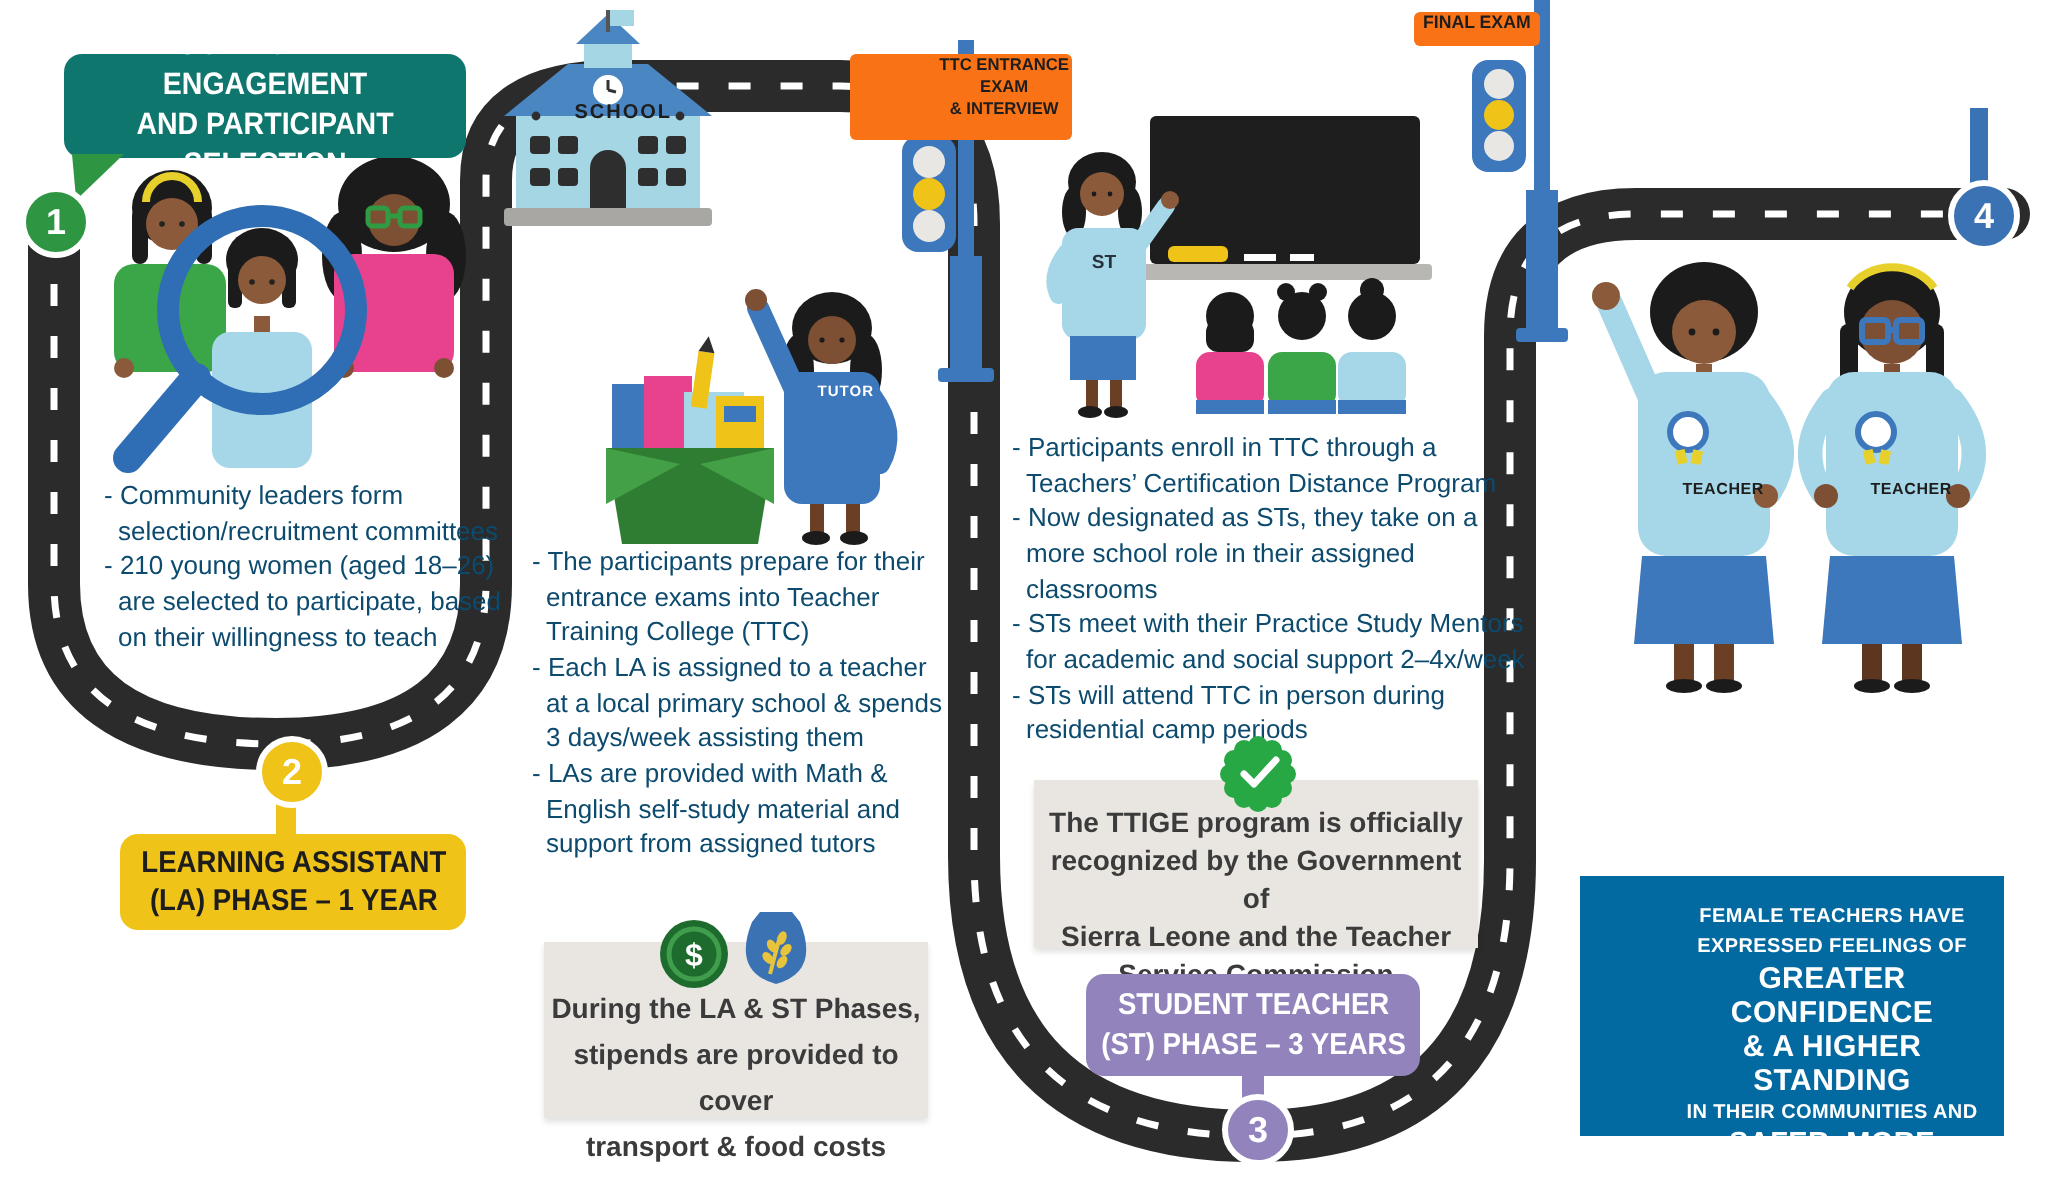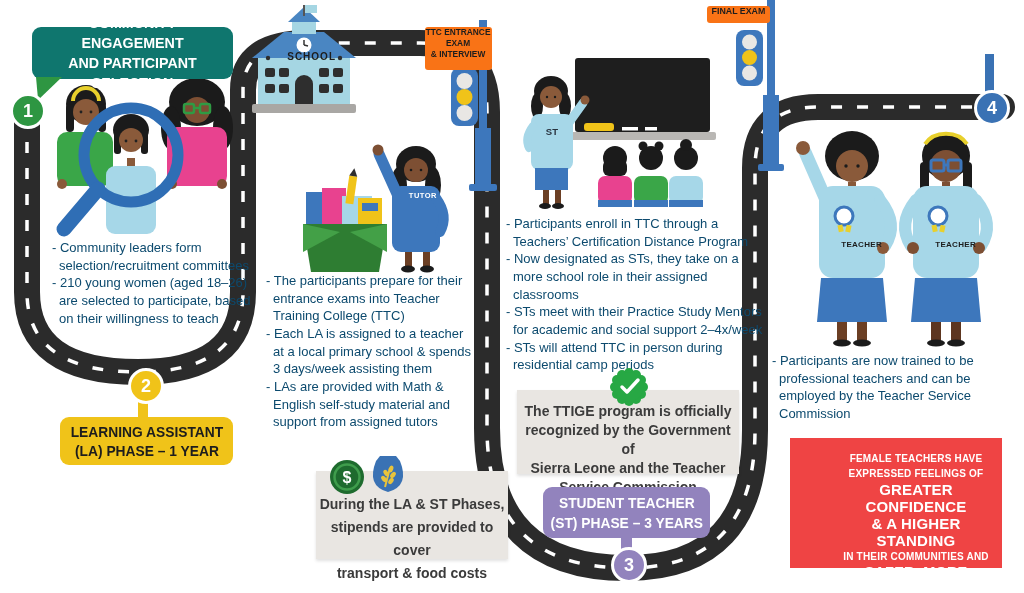--- a/index.html
+++ b/index.html
@@ -20,28 +20,28 @@
   .stepc{position:absolute;width:30px;height:30px;border-radius:50%;border:3px solid #fff;color:#fff;
          font-weight:bold;font-size:18px;display:flex;align-items:center;justify-content:center;z-index:6;}
   
   .col{position:absolute;font-size:13px;color:#0c4a6e;line-height:1.36;}
   .col p{margin:0;white-space:pre-line;padding-left:7px;text-indent:-7px;}
   
   .graybox{position:absolute;background:#e9e6e2;box-shadow:0 2px 3px rgba(0,0,0,.12);}
   .graybox .ntxt{white-space:pre-line;font-weight:bold;color:#3b3b3b;text-align:center;}
   .stip .ntxt{font-size:14px;line-height:23px;padding-top:22px;}
   .ttige .ntxt{font-size:14px;line-height:19px;padding-top:12px;}
-  .bluebox{position:absolute;left:790px;top:438px;width:212px;height:130px;background:#ef4444;
+  .bluebox{position:absolute;left:790px;top:438px;width:212px;height:130px;background:#0369a1;
            color:#fff;text-align:center;font-weight:bold;padding-top:13px;box-sizing:border-box;padding-left:40px;}
   .bluebox .sm{font-size:10px;line-height:15px;letter-spacing:.2px;}
   .bluebox .lg{font-size:15px;line-height:17px;letter-spacing:.2px;}
   
   .ysign{position:absolute;background:#f97316;border-radius:3px;color:#1d1d1d;font-weight:bold;
          display:flex;align-items:flex-start;justify-content:center;text-align:center;z-index:5;}
-  .sign-ttc{left:425px;top:27px;width:67px;height:43px;font-size:8.5px;line-height:1.25;}
+  .sign-ttc{left:425px;top:27px;width:67px;height:43px;font-size:8.5px;line-height:1.25;padding-left:44px;}
   .sign-final{left:707px;top:6px;width:63px;height:17px;font-size:9px;}
   .ysign .btxt{transform:scaleX(.98);}
   
   .illbl{position:absolute;font-weight:bold;text-align:right;z-index:4;}
   .lbl-school{left:272px;top:51px;width:64px;font-size:10px;letter-spacing:1px;color:#1d1d1d;}
   .lbl-tutor{left:395px;top:191px;width:42px;font-size:7.5px;color:#fff;letter-spacing:.5px;}
   .lbl-st{left:534px;top:126px;width:24px;font-size:9.5px;color:#28323e;}
   .lbl-teacher{width:60px;font-size:8px;color:#1d1d1d;letter-spacing:.3px;}
 </style>
 </head>
@@ -306,28 +306,22 @@
     <p>- Participants enroll in TTC through a
 Teachers’ Certification Distance Program</p>
     <p>- Now designated as STs, they take on a
 more school role in their assigned
 classrooms</p>
     <p>- STs meet with their Practice Study Mentors
 for academic and social support 2–4x/week</p>
     <p>- STs will attend TTC in person during
 residential camp periods</p>
   </div>
-  <div class="col" style="left:772px;top:352px;width:235px;z-index:3;">
-    <p>- Participants are now trained to be
-professional teachers and can be
-employed by the Teacher Service
-Commission</p>
-  </div>
-
-  <div class="graybox stip" style="left:272px;top:471px;width:192px;height:88px;z-index:3;margin-left:44px;">
+
+  <div class="graybox stip" style="left:272px;top:471px;width:192px;height:88px;z-index:3;">
     <div class="ntxt">During the LA &amp; ST Phases,
 stipends are provided to cover
 transport &amp; food costs</div>
   </div>
   <svg width="38" height="38" viewBox="328 458 38 38" style="left:328px;top:458px;z-index:4;">
     <circle cx="347" cy="477" r="17" fill="#1e6b2e"></circle>
     <circle cx="347" cy="477" r="12.5" fill="none" stroke="#3f9d4c" stroke-width="2.5"></circle>
     <text x="347" y="483" text-anchor="middle" font-size="16" font-weight="bold" fill="#ffffff" font-family="Liberation Sans, sans-serif">$</text>
   </svg>
   <svg width="44" height="42" viewBox="366 454 44 42" style="left:366px;top:454px;z-index:4;">

